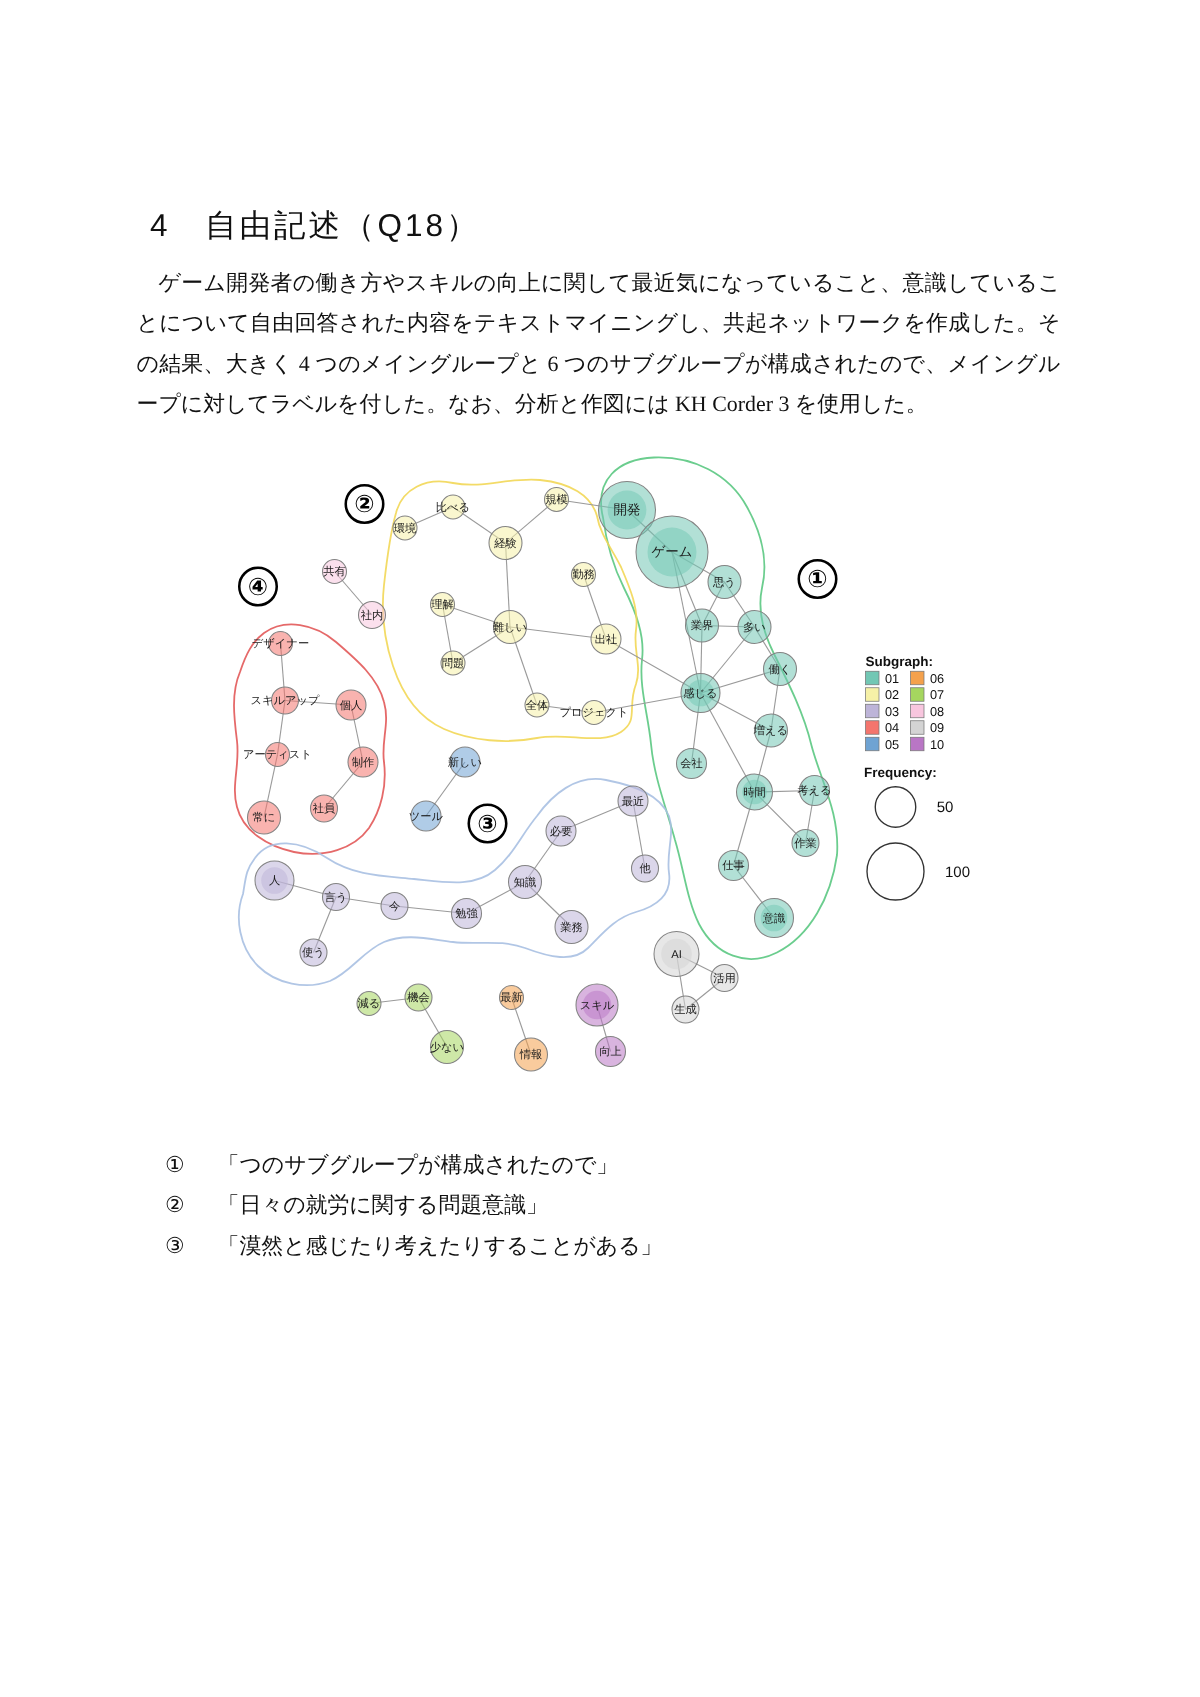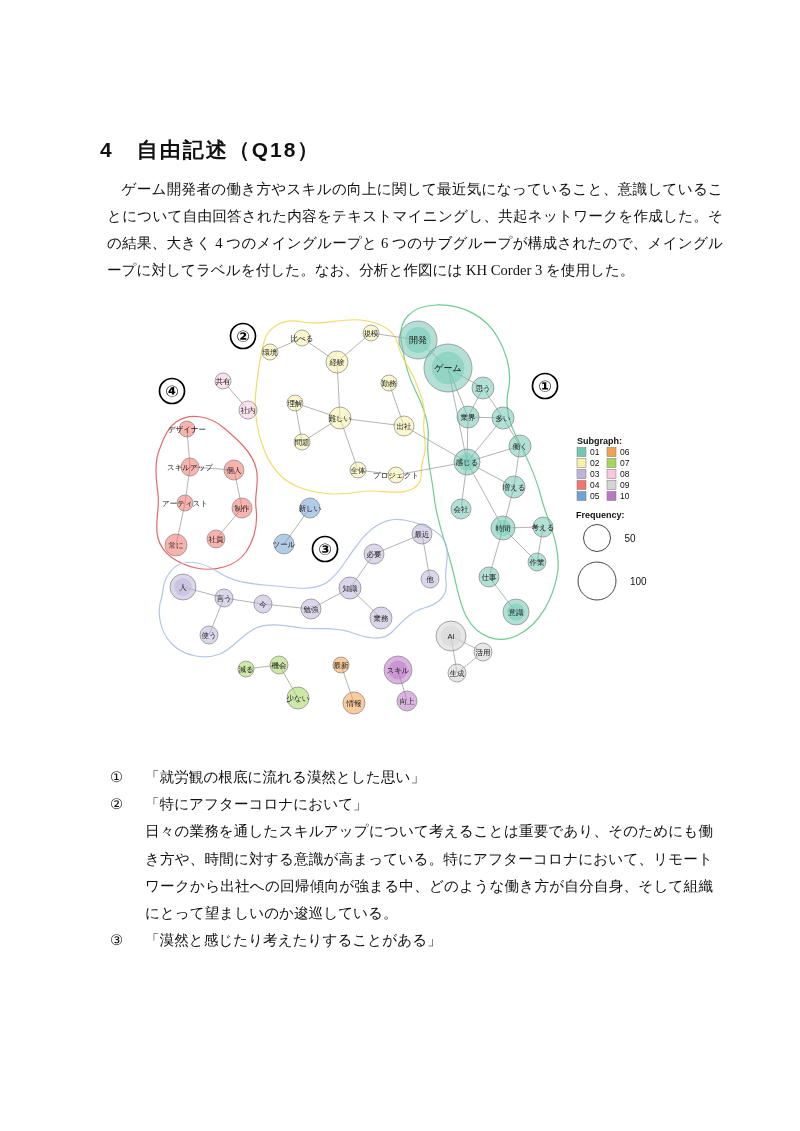--- a/index.html
+++ b/index.html
@@ -4,24 +4,24 @@
 <style>
   html,body{margin:0;padding:0;}
   body{
     width:800px;height:1131px;background:#ffffff;color:#111;
     font-family:"Liberation Serif","DejaVu Serif",serif;
     position:relative;overflow:hidden;
   }
   .heading{
     position:absolute;left:100px;top:136px;
     font-family:"Liberation Sans","DejaVu Sans",sans-serif;
-    font-weight:700;font-size:21px;letter-spacing:2px;
+    font-weight:400;font-size:21px;letter-spacing:2px;
   }
   .intro{
-    position:absolute;left:107px;top:176px;width:616px;
+    position:absolute;left:91px;top:176px;width:616px;
     font-size:14.6px;line-height:27px;text-align:justify;text-indent:1em;
   }
   .network-wrap{position:absolute;left:140px;top:295px;width:570px;height:435px;}
   .findings{position:absolute;left:100px;top:764px;width:613px;font-size:14.6px;line-height:27.2px;}
   .finding{position:relative;padding-left:45px;text-align:justify;}
   .finding .marker{position:absolute;left:10px;top:0;}
   svg text{font-family:"Liberation Sans","DejaVu Sans",sans-serif;}
 </style>
 </head>
 <body>
@@ -249,26 +249,25 @@
         <circle cx="597" cy="538" r="13.5" fill="none" stroke="#333" stroke-width="0.9"></circle>
         <text x="624.5" y="541.5" font-size="10" fill="#111">50</text>
         <circle cx="597" cy="581" r="19" fill="none" stroke="#333" stroke-width="0.9"></circle>
         <text x="630" y="584.5" font-size="10" fill="#111">100</text>
       </svg>
   </div>
 
   <div class="findings">
     <div class="finding">
       <span class="marker">①</span>
-      <div>「就労観の根底に流れる漠然とした思い」</div>
+      <div>「つのサブグループが構成されたので」</div>
     </div>
     <div class="finding">
       <span class="marker">②</span>
-      <div>「特にアフターコロナにおいて」</div>
-      <div>日々の業務を通したスキルアップについて考えることは重要であり、そのためにも働き方や、時間に対する意識が高まっている。特にアフターコロナにおいて、リモートワークから出社への回帰傾向が強まる中、どのような働き方が自分自身、そして組織にとって望ましいのか逡巡している。</div>
+      <div>「日々の就労に関する問題意識」</div>
     </div>
     <div class="finding">
       <span class="marker">③</span>
       <div>「漠然と感じたり考えたりすることがある」</div>
       <div></div>
     </div>
   </div>
 </div>
 
 </body></html>

